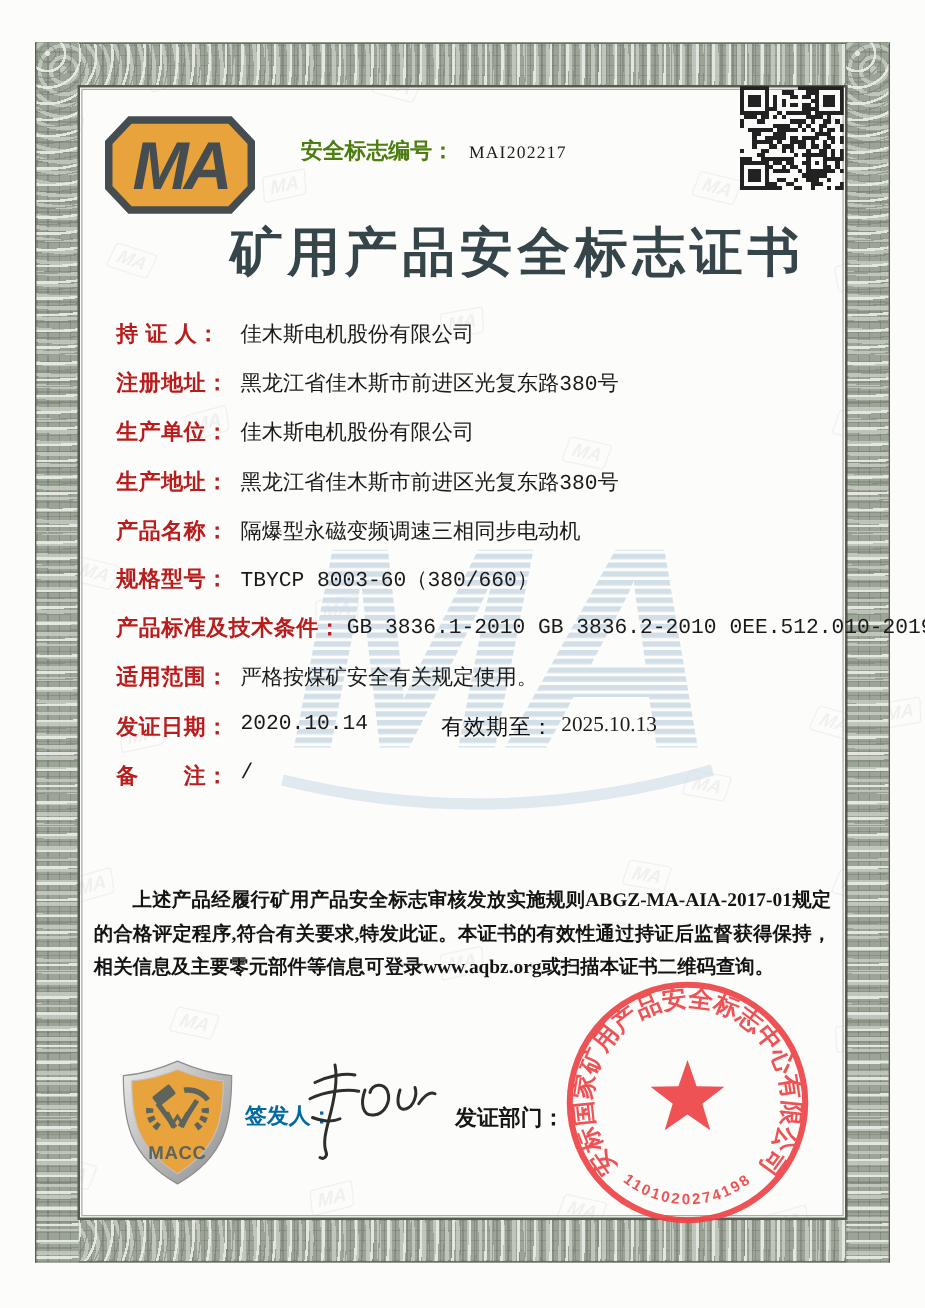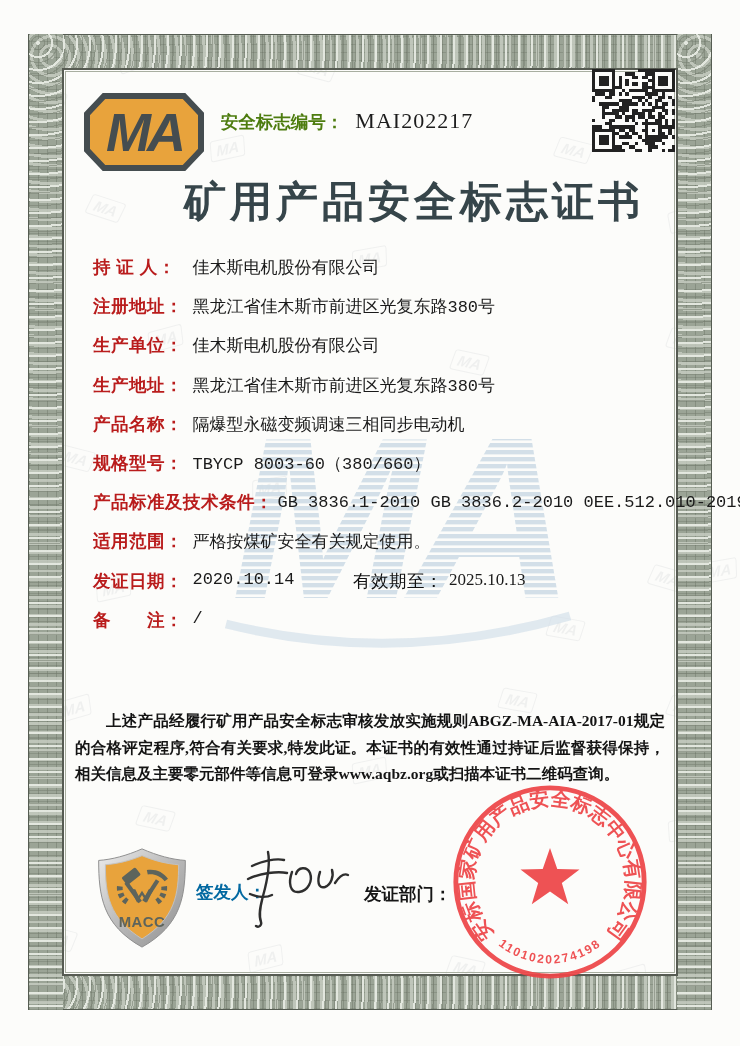--- a/index.html
+++ b/index.html
@@ -43,21 +43,21 @@
   }
   
   #big-watermark{position:absolute;left:178px;top:408px;z-index:0;opacity:.85;}
   
   #panel{position:absolute;left:62px;top:68px;width:616px;height:908px;z-index:2;}
   .abs{position:absolute;}
   
   #logo{left:21px;top:24px;}
   #certno-line{left:60px;top:40px;width:450px;text-align:center;white-space:nowrap;}
   #certno-line .lbl{font-weight:bold;font-size:17.5px;color:#4d7c0f;}
-  #certno-line .val{font-family:"Liberation Serif",serif;font-size:22px;color:#1c1c1c;letter-spacing:1px;margin-left:12px;}
+  #certno-line .val{font-family:"Liberation Serif",serif;font-size:14px;color:#1c1c1c;letter-spacing:1px;margin-left:12px;}
   #qr{left:530px;top:1px;}
   
   #title{
     left:0;top:106px;width:100%;text-align:center;
     font-family:"Liberation Serif",serif;font-weight:bold;
     font-size:42px;color:#36454a;letter-spacing:4px;white-space:nowrap;margin-left:44px;
   }
   
   #fields{left:31px;top:187px;right:14px;}
   .frow{position:relative;height:39.2px;white-space:nowrap;}

